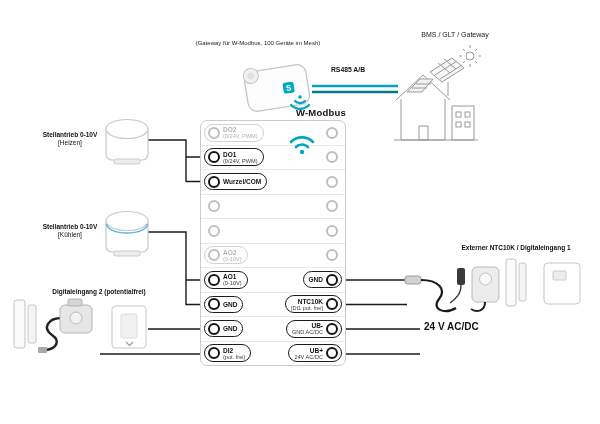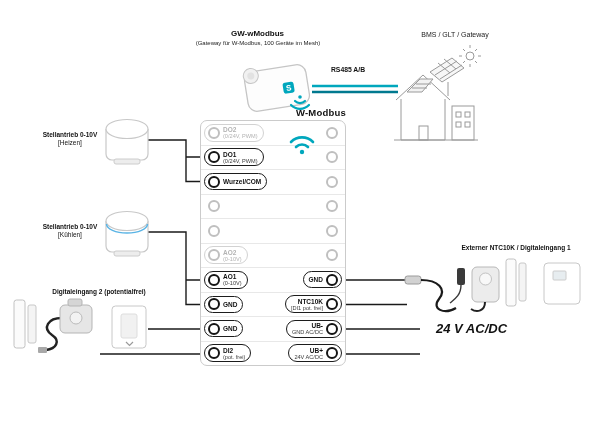--- a/index.html
+++ b/index.html
@@ -37,21 +37,21 @@
   .rs485{left:312px;top:66px;width:72px;text-align:center;font-size:6.8px;font-weight:bold;}
   .bms{left:403px;top:31px;width:104px;text-align:center;font-size:7px;color:#222;}
   .wmodbus{left:296px;top:107px;width:80px;text-align:left;font-size:9.5px;font-weight:bold;letter-spacing:.2px;}
   .dev{position:absolute;z-index:10;text-align:center;font-size:6.5px;line-height:1.3;color:#111;}
   .dev .t1{font-weight:bold;display:block;}
   .dev .t2{display:block;font-weight:normal;}
   .heiz{left:36px;top:131px;width:68px;}
   .kuehl{left:36px;top:223px;width:68px;}
   .digin2{left:24px;top:288px;width:150px;font-weight:bold;}
   .ntc{left:436px;top:244px;width:160px;font-weight:bold;}
-  .power{left:436px;top:321px;font-size:13px;font-weight:bold;white-space:nowrap;font-style:italic;}
+  .power{left:424px;top:321px;font-size:10px;font-weight:bold;white-space:nowrap;}
 </style>
 </head>
 <body>
 
 <div class="canvas">
 
   <svg class="overlay" width="600" height="424" viewBox="0 0 600 424">
 
     <g stroke="#1a1a1a" stroke-width="1.4" fill="none">
       <path d="M148,140 H186 V181.5 H200 M186,157 H200"></path>
@@ -286,21 +286,20 @@
         <span class="t-txt rt">
             <span class="t-lbl">UB+</span>
             <span class="t-sub">24V AC/DC</span>
           </span>
         <span class="t-circle"></span>
       </div>
     </div>
 
   </div>
 
-  <div class="lbl gw-title">GW-wModbus</div>
   <div class="lbl gw-sub">(Gateway für W-Modbus, 100 Geräte im Mesh)</div>
   <div class="lbl rs485">RS485 A/B</div>
   <div class="lbl bms">BMS / GLT / Gateway</div>
   <div class="lbl wmodbus">W-Modbus</div>
 
   <div class="dev heiz">
     <span class="t1">Stellantrieb 0-10V</span>
     <span class="t2">[Heizen]</span>
   </div>
   <div class="dev kuehl">

